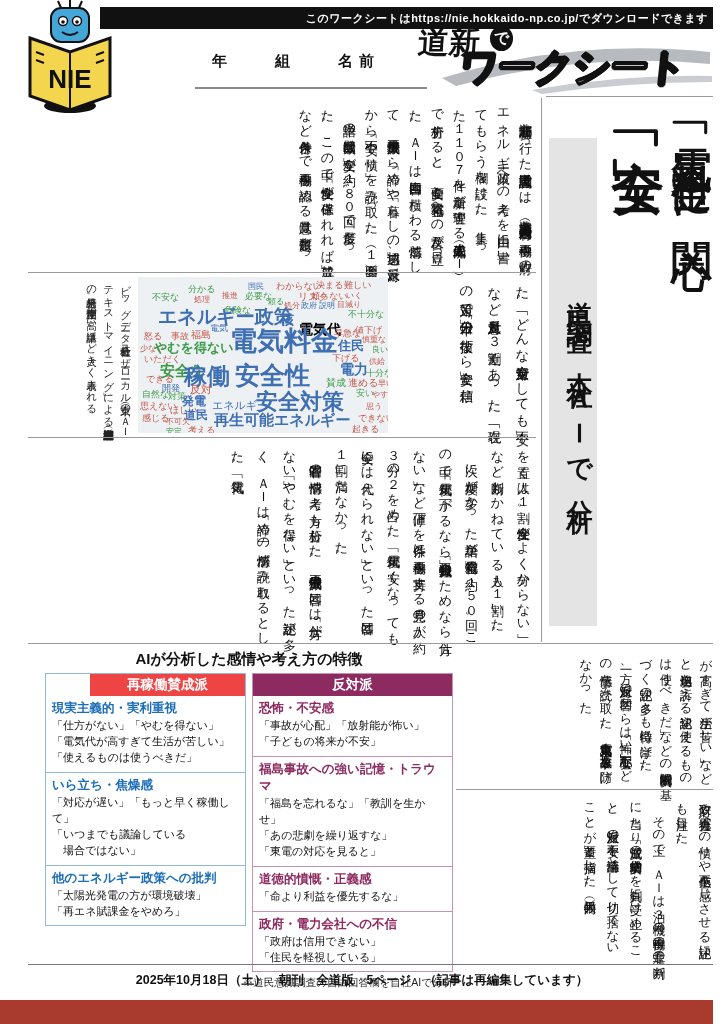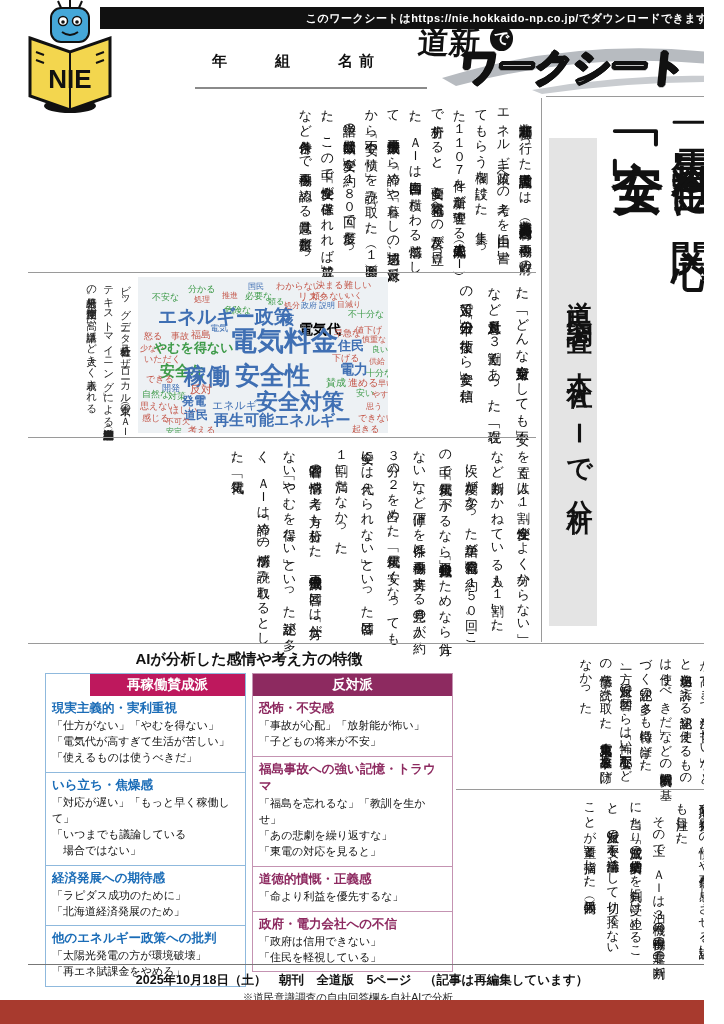--- a/index.html
+++ b/index.html
@@ -1,17 +1,17 @@
 <!DOCTYPE html>
 <html><head>
 <meta charset="utf-8">
 <style>
   html,body{margin:0;padding:0;background:#fff;}
   #page{position:relative;width:704px;height:1024px;background:#fff;overflow:hidden;
-        font-family:"Liberation Sans",sans-serif;color:#111;}
+        font-family:"Liberation Sans",sans-serif;color:#111;padding-left:9px;}
   .abs{position:absolute;}
   
   .banner{left:100px;top:7px;width:616px;height:22px;background:#111;color:#fff;
           font-size:11px;font-weight:700;display:flex;align-items:center;justify-content:flex-end;
           padding-right:8px;box-sizing:border-box;letter-spacing:0.5px;}
   
   .name-label{left:212px;top:52px;font-size:15px;font-weight:700;letter-spacing:6px;}
   .name-line{left:195px;top:87px;width:232px;height:0;border-bottom:2px solid #8a8a8a;}
   
   .masthead{left:412px;top:26px;width:302px;height:70px;}
@@ -191,39 +191,34 @@
 
   <div class="abs vtext band-c">を置く人は１割。「安全性がよく分からない」など判断しかねている人も１割いた。
 　次に頻度が多かった単語が「電気料金」の約１５０回。この中で「電気代が下がるなら」「料金負担軽減のためなら仕方ない」など値下げを条件に再稼働を支持する意見の人が約３分の２を占めた。「電気代が安くなっても安全には代えられない」といった回答は１割に満たなかった。
 　回答者の感情や考え方も分析した。再稼働賛成派の回答には「仕方がない」「やむを得ない」といった記述が多く、ＡＩは「諦め」の感情が読み取れるとした。「電気代</div>
   <div class="abs hrule" style="left:28px;top:643px;width:688px;"></div>
 
   <div class="abs atable">
     <div class="atable-title">AIが分析した感情や考え方の特徴</div>
     <div class="tcols">
         <div class="tcol" style="border-color: rgb(143, 185, 221);">
-          <div class="tcol-header" style="background: #be185d; margin-left: 44px;">再稼働賛成派</div>
+          <div class="tcol-header" style="background: #ef4444; margin-left: 44px;">再稼働賛成派</div>
           <div class="tsection" style="border-top-color: rgb(143, 185, 221);">
             <div class="tsection-title" style="color: rgb(26, 108, 183);">現実主義的・実利重視</div>
             <div class="titem">「仕方がない」「やむを得ない」</div>
             <div class="titem">「電気代が高すぎて生活が苦しい」</div>
             <div class="titem">「使えるものは使うべきだ」</div>
           </div>
           <div class="tsection" style="border-top-color: rgb(143, 185, 221);">
             <div class="tsection-title" style="color: rgb(26, 108, 183);">いら立ち・焦燥感</div>
             <div class="titem">「対応が遅い」「もっと早く稼働して」</div>
             <div class="titem">「いつまでも議論している</div>
             <div class="titem">　場合ではない」</div>
           </div>
           <div class="tsection" style="border-top-color: rgb(143, 185, 221);">
-            <div class="tsection-title" style="color: rgb(26, 108, 183);">経済発展への期待感</div>
-            <div class="titem">「ラピダス成功のために」</div>
-            <div class="titem">「北海道経済発展のため」</div>
-          </div>
-          <div class="tsection" style="border-top-color: rgb(143, 185, 221);">
             <div class="tsection-title" style="color: rgb(26, 108, 183);">他のエネルギー政策への批判</div>
             <div class="titem">「太陽光発電の方が環境破壊」</div>
             <div class="titem">「再エネ賦課金をやめろ」</div>
           </div>
         </div>
         <div class="tcol" style="border-color: rgb(196, 147, 178);">
           <div class="tcol-header" style="background: rgb(141, 42, 96);">反対派</div>
           <div class="tsection" style="border-top-color: rgb(196, 147, 178);">
             <div class="tsection-title" style="color: rgb(141, 42, 96);">恐怖・不安感</div>
             <div class="titem">「事故が心配」「放射能が怖い」</div>

